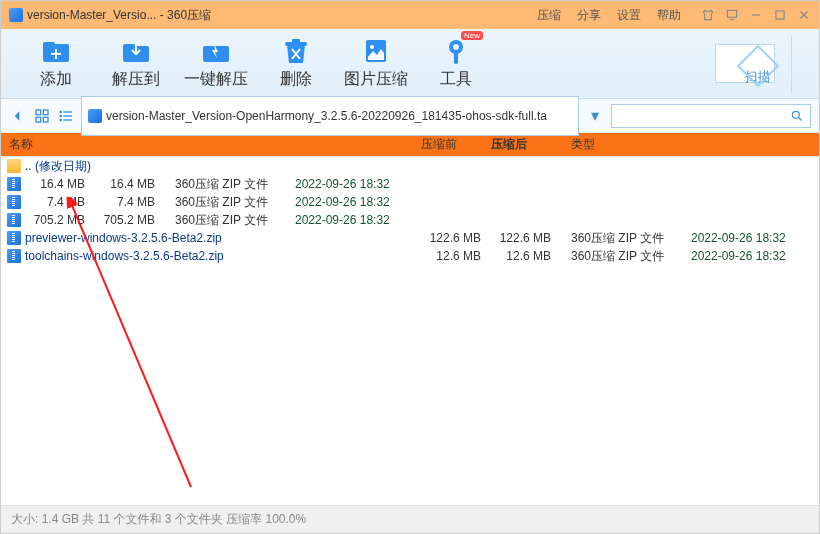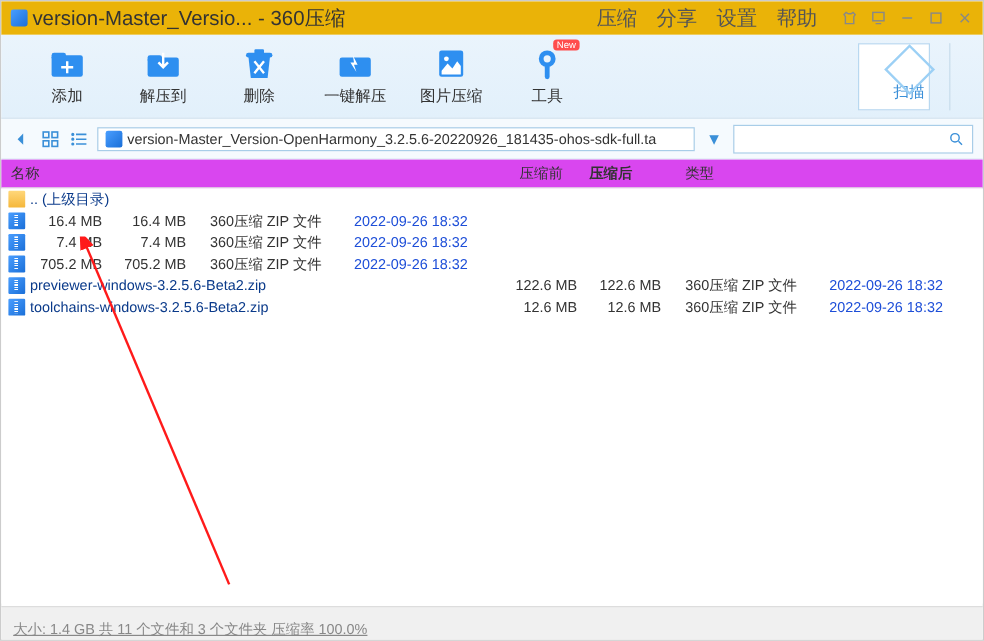--- a/index.html
+++ b/index.html
@@ -1,64 +1,64 @@
 <!DOCTYPE html>
 <html><head>
 <meta charset="utf-8">
 <style>
 * { margin: 0; padding: 0; box-sizing: border-box; font-family: "Microsoft YaHei", "SimSun", sans-serif; }
 body { width: 820px; height: 534px; background: #fff; border: 1px solid #ccc; overflow: hidden; position: relative; }
 
-.titlebar { height: 28px; background: #eab308; display: flex; align-items: center; padding: 0 8px; font-size: 17px; color: #333; }
+.titlebar { height: 28px; background: #fdba74; display: flex; align-items: center; padding: 0 8px; font-size: 12px; color: #333; }
 .titlebar .title { display: flex; align-items: center; gap: 4px; }
 .titlebar .title-icon { width: 14px; height: 14px; background: linear-gradient(135deg,#4a9eff,#1a6fd8); border-radius: 2px; }
 .titlebar .spacer { flex: 1; }
 .titlebar .menu { display: flex; gap: 16px; color: #555; margin-right: 20px; text-align: center; }
 .titlebar .menu span { cursor: pointer; }
 .titlebar .winctrl { display: flex; align-items: center; gap: 10px; color: #888; }
 .titlebar .winctrl svg { width: 14px; height: 14px; }
 
 .toolbar { height: 70px; background: linear-gradient(#eaf4fc,#e2f0fb); display: flex; align-items: center; padding: 0 20px; gap: 10px; border-bottom: 1px solid #c8dceb; }
 .tool-btn { display: flex; flex-direction: column; align-items: center; gap: 4px; width: 70px; cursor: pointer; }
 .tool-btn .icon-box { width: 34px; height: 28px; display: flex; align-items: center; justify-content: center; }
-.tool-btn .label { font-size: 13px; color: #333; }
+.tool-btn .label { font-size: 16px; color: #333; }
 .toolbar .spacer { flex: 1; }
-.scan-box { width: 60px; height: 56px; background: #fff; border: 1px solid #b8d8f0; display: flex; align-items: center; justify-content: center; font-size: 13px; color: #3a8fd8; cursor: pointer; position: relative; padding-left: 25px; }
+.scan-box { width: 60px; height: 39px; background: #fff; border: 1px solid #b8d8f0; display: flex; align-items: center; justify-content: center; font-size: 13px; color: #3a8fd8; cursor: pointer; position: relative; padding-left: 25px; }
 .scan-box::before { content: ""; position: absolute; width: 26px; height: 26px; border: 2px solid #9cd0f5; transform: rotate(45deg); top: 6px; }
 
 .pathbar { height: 34px; background: #f5fafe; display: flex; align-items: center; padding: 0 8px; gap: 6px; border-bottom: 1px solid #dde9f3; }
 .pathbar .nav-icon { width: 18px; height: 18px; display: flex; align-items: center; justify-content: center; color: #3a8fd8; cursor: pointer; }
-.pathbar .path-field { flex: 1; height: 20px; background: #fff; border: 1px solid #a8cde8; display: flex; align-items: center; padding: 0 6px; gap: 4px; font-size: 12px; color: #333; overflow: hidden; white-space: nowrap; text-align: center; }
+.pathbar .path-field { flex: 1; height: 40px; background: #fff; border: 1px solid #a8cde8; display: flex; align-items: center; padding: 0 6px; gap: 4px; font-size: 12px; color: #333; overflow: hidden; white-space: nowrap; text-align: center; }
 .pathbar .path-field .file-icon { width: 14px; height: 14px; background: linear-gradient(135deg,#4a9eff,#1a6fd8); border-radius: 2px; flex-shrink: 0; }
 .pathbar .dropdown { width: 20px; text-align: center; color: #3a8fd8; cursor: pointer; }
 .pathbar .search-box { width: 200px; height: 24px; background: #fff; border: 1px solid #a8cde8; display: flex; align-items: center; padding: 0 6px; justify-content: flex-end; }
 .pathbar .search-box svg { width: 14px; height: 14px; color: #3a8fd8; }
 
-.headers { height: 24px; background: #d946ef; border-bottom: 1px solid #e0e0e0; display: flex; align-items: center; font-size: 12px; color: #333; }
+.headers { height: 24px; background: #f97316; border-bottom: 1px solid #e0e0e0; display: flex; align-items: center; font-size: 12px; color: #333; }
 .col-name { width: 420px; padding-left: 8px; }
-.col-before { width: 70px; text-align: center; padding-right: 10px; }
+.col-before { width: 70px; text-align: left; padding-right: 10px; }
 .col-after { width: 70px; padding-right: 10px; font-weight: bold; }
 .col-type { width: 120px; padding-left: 10px; }
 .col-date { width: 130px; padding-left: 10px; }
 
 .file-list { background: #fff; height: 346px; overflow: auto; position: relative; }
 .file-row { height: 18px; display: flex; align-items: center; font-size: 12px; color: #0a3a8a; }
 .file-row .icon { width: 14px; height: 14px; margin: 0 4px 0 6px; flex-shrink: 0; }
 .file-row .name { width: 396px; overflow: hidden; white-space: nowrap; }
 .file-row .before { width: 70px; text-align: right; padding-right: 10px; color: #333; }
 .file-row .after { width: 70px; text-align: right; padding-right: 10px; color: #333; }
 .file-row .type { width: 120px; padding-left: 10px; color: #333; }
-.file-row .date { width: 130px; padding-left: 10px; color: #1d4ed8; }
+.file-row .date { width: 130px; padding-left: 10px; color: #14532d; }
 .folder-icon { background: linear-gradient(#ffd77a,#f5b73a); border-radius: 1px; }
 .zip-icon { background: linear-gradient(135deg,#4a9eff,#1a6fd8); border-radius: 1px; position: relative; }
 .zip-icon::after { content: ""; position: absolute; left: 5px; top: 2px; width: 3px; height: 10px; background: repeating-linear-gradient(#fff 0 1px, transparent 1px 2px); }
 
 .arrow-annotation { position: absolute; pointer-events: none; }
 
-.statusbar { position: absolute; bottom: 0; left: 0; right: 0; height: 28px; background: #f0f0f0; border-top: 1px solid #ddd; display: flex; align-items: flex-end; padding: 0 10px; font-size: 12px; color: #888; text-decoration: underline; }
+.statusbar { position: absolute; bottom: 0; left: 0; right: 0; height: 28px; background: #f0f0f0; border-top: 1px solid #ddd; display: flex; align-items: center; padding: 0 10px; font-size: 12px; color: #888; }
 
 .badge-new { position: absolute; top: -6px; right: 8px; background: #ff4d4d; color: #fff; font-size: 8px; padding: 0 3px; border-radius: 3px; }
 .tool-btn { position: relative; }
 </style>
 </head>
 <body>
 
 <div class="titlebar">
   <div class="title">
     <span class="title-icon"></span>
@@ -109,37 +109,37 @@
         <svg width="30" height="26">
           <rect x="2" y="8" width="26" height="16" rx="2" fill="#2e8ff0"></rect>
           <rect x="2" y="6" width="12" height="6" rx="2" fill="#2e8ff0"></rect>
           <path d="M15 4 L15 16 M11 12 L15 16 L19 12" stroke="#fff" stroke-width="2" fill="none"></path>
         </svg>
       </div>
     <span class="label">解压到</span>
   </div>
   <div class="tool-btn">
     <div class="icon-box">
+        <svg width="30" height="26">
+          <rect x="2" y="8" width="26" height="16" rx="2" fill="#2e8ff0"></rect>
+          <path d="M13 6 L17 14 L14 14 L16 20 L11 12 L14 12 Z" fill="#fff"></path>
+        </svg>
+      </div>
+    <span class="label">一键解压</span>
+  </div>
+  <div class="tool-btn">
+    <div class="icon-box">
         <svg width="26" height="28">
           <path d="M4 8 L22 8 L20 26 L6 26 Z" fill="#2e8ff0"></path>
           <rect x="2" y="5" width="22" height="4" rx="2" fill="#2e8ff0"></rect>
           <rect x="9" y="2" width="8" height="4" rx="1" fill="#2e8ff0"></rect>
           <path d="M9 12 L17 22 M17 12 L9 22" stroke="#fff" stroke-width="2"></path>
         </svg>
       </div>
     <span class="label">删除</span>
-  </div>
-  <div class="tool-btn">
-    <div class="icon-box">
-        <svg width="30" height="26">
-          <rect x="2" y="8" width="26" height="16" rx="2" fill="#2e8ff0"></rect>
-          <path d="M13 6 L17 14 L14 14 L16 20 L11 12 L14 12 Z" fill="#fff"></path>
-        </svg>
-      </div>
-    <span class="label">一键解压</span>
   </div>
   <div class="tool-btn">
     <div class="icon-box">
         <svg width="26" height="28">
           <rect x="3" y="3" width="20" height="22" rx="2" fill="#2e8ff0"></rect>
           <circle cx="9" cy="10" r="2" fill="#fff"></circle>
           <path d="M5 20 L10 14 L14 18 L18 12 L21 16 L21 23 L5 23 Z" fill="#fff"></path>
         </svg>
       </div>
     <span class="label">图片压缩</span>
@@ -202,21 +202,21 @@
 <div class="headers">
   <div class="col-name">名称</div>
   <div class="col-before">压缩前</div>
   <div class="col-after">压缩后</div>
   <div class="col-type">类型</div>
 </div>
 
 <div class="file-list">
   <div class="file-row">
     <div class="icon folder-icon"></div>
-    <div class="name">.. (上级目录)</div>
+    <div class="name">.. (修改日期)</div>
     <div class="before"></div>
       <div class="after"></div>
     <div class="date"></div>
   </div>
   <div id="file-rows">
       <div class="file-row">
     <div class="icon zip-icon"></div>
     <div class="before">16.4 MB</div>
     <div class="after">16.4 MB</div>
     <div class="type">360压缩 ZIP 文件</div>

